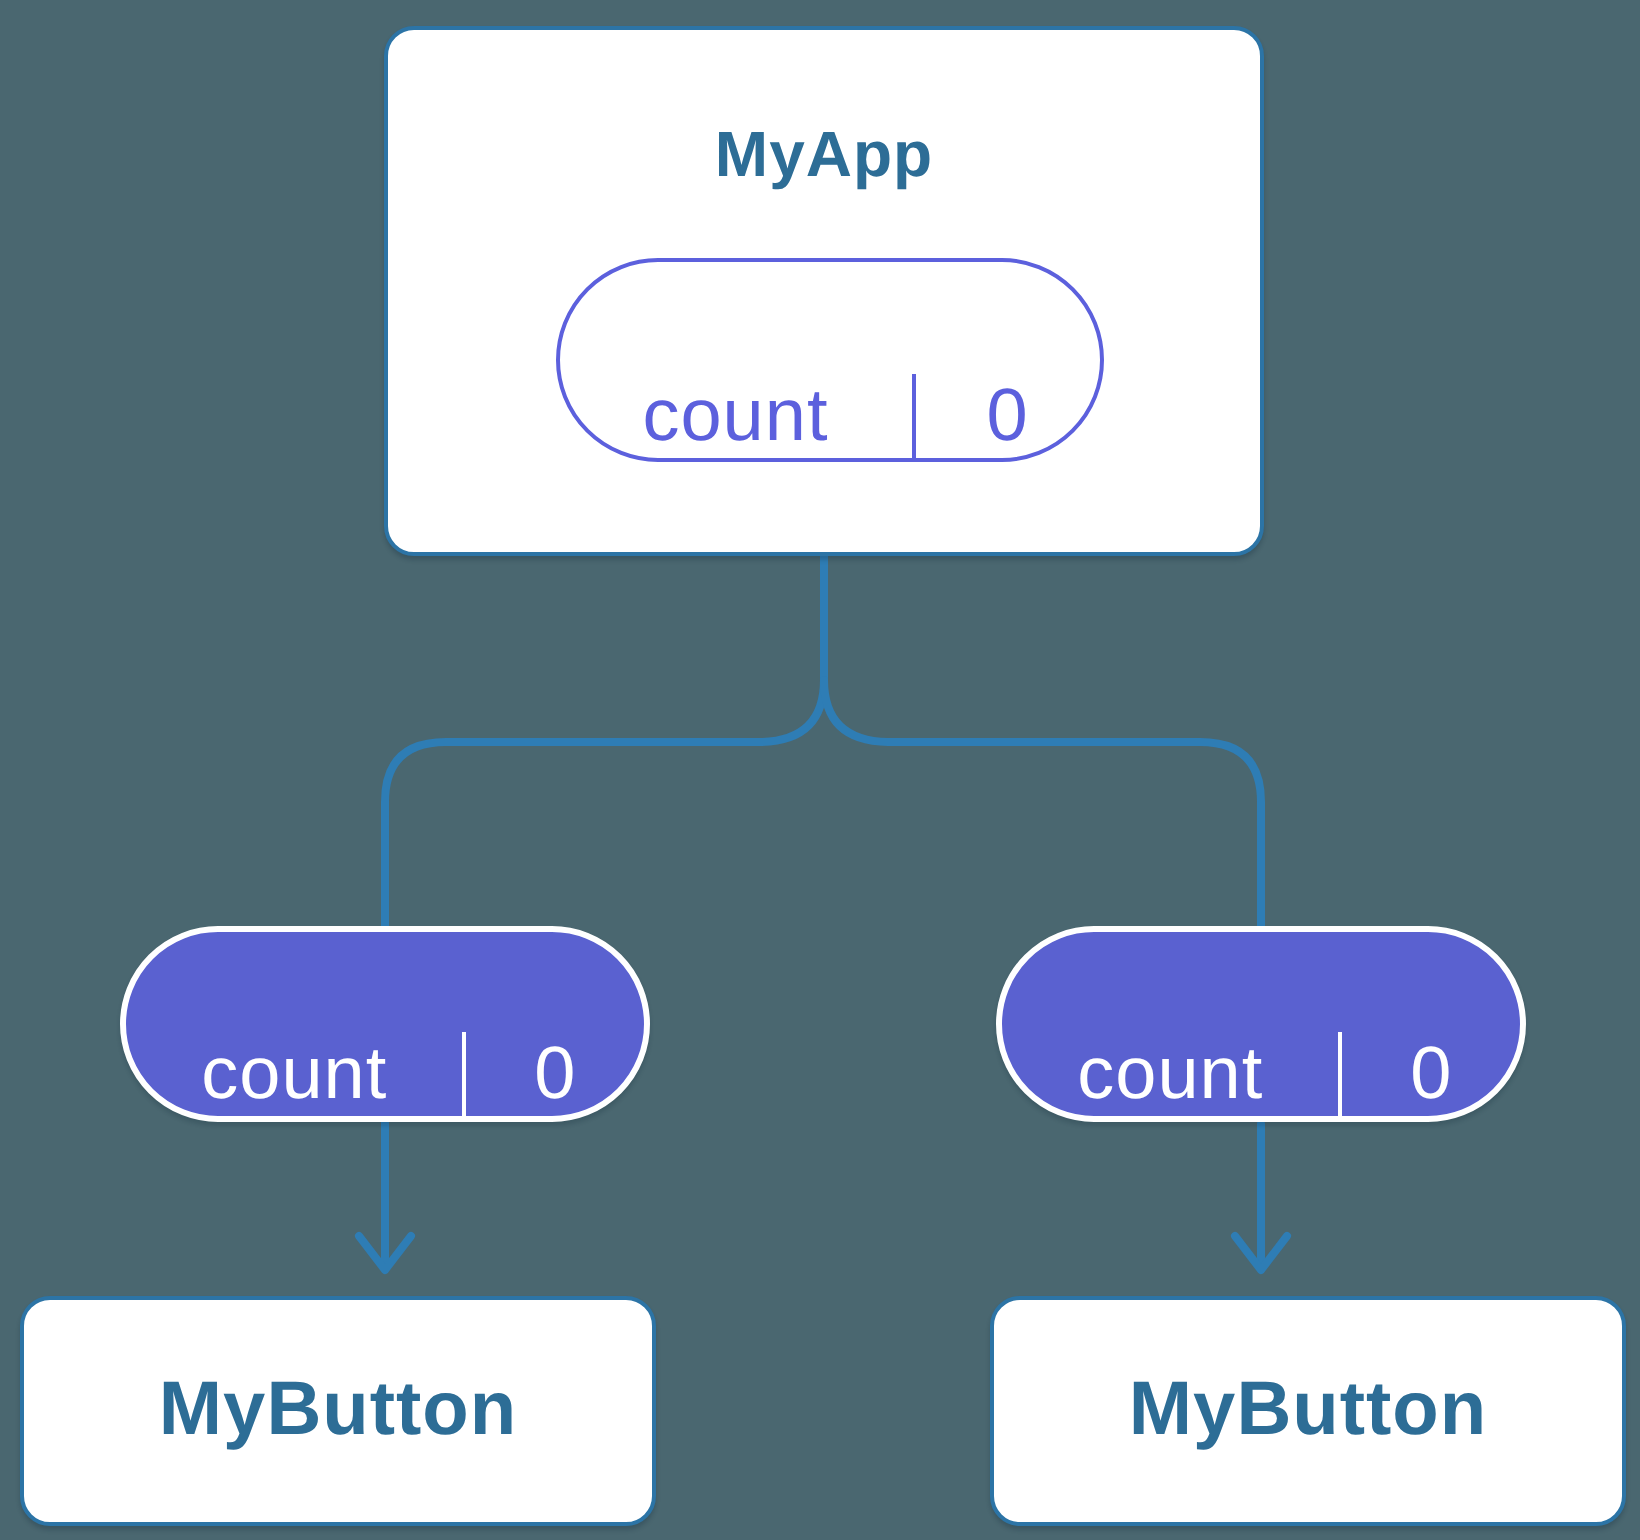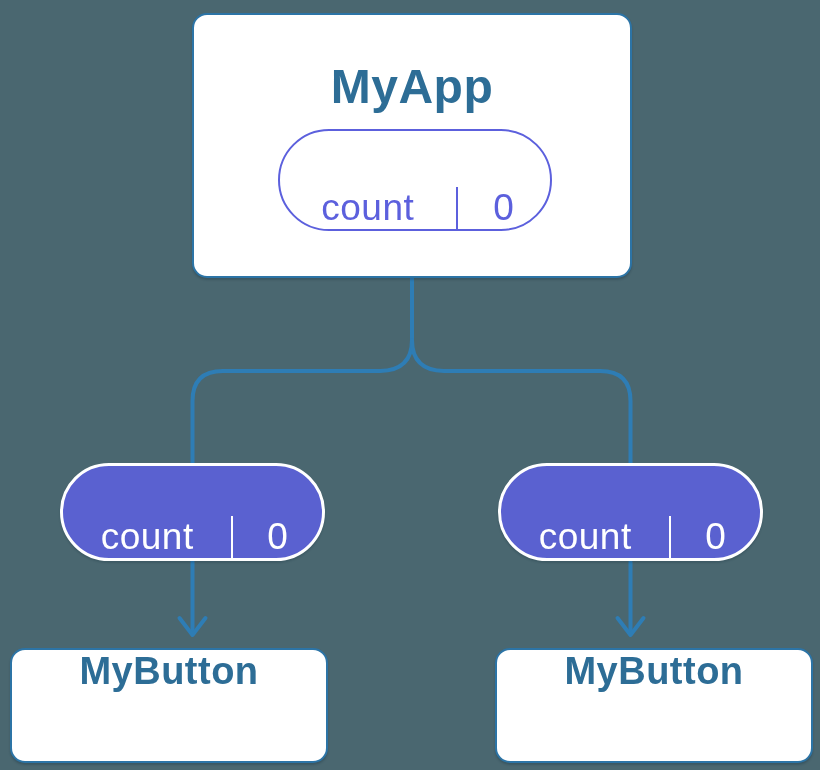--- a/index.html
+++ b/index.html
@@ -35,21 +35,21 @@
     z-index: 2;
     box-sizing: border-box;
   }
   .root-card {
     left: 192px; top: 13px;
     width: 440px; height: 265px;
   }
   .card-title {
     color: #2d6d96;
     font-weight: 700;
-    font-size: 48px;
+    font-size: 32px;
     letter-spacing: 0.5px;
     text-align: center;
     white-space: nowrap;
   }
   .root-card .card-title {
     position: absolute;
     left: 0; right: 0;
     top: 44px;
   }
   .pill {
@@ -85,20 +85,21 @@
     border-radius: 60px;
     color: #ffffff;
     box-shadow: 0 2px 2px rgba(15, 40, 55, 0.2);
   }
   .solid-pill .pill-val { border-left: 2.5px solid #ffffff; }
   .solid-pill.left  { left: 60px;  top: 463px; }
   .solid-pill.right { left: 498px; top: 463px; }
   .child-card {
     width: 318px; height: 115px;
     display: flex;
+    align-items: center;
     justify-content: center;
   }
   .child-card .card-title { font-size: 38px; }
   .child-card.left  { left: 10px;  top: 648px; }
   .child-card.right { left: 495px; top: 648px; }
 </style>
 </head>
 <body>
 
 <div class="canvas">

